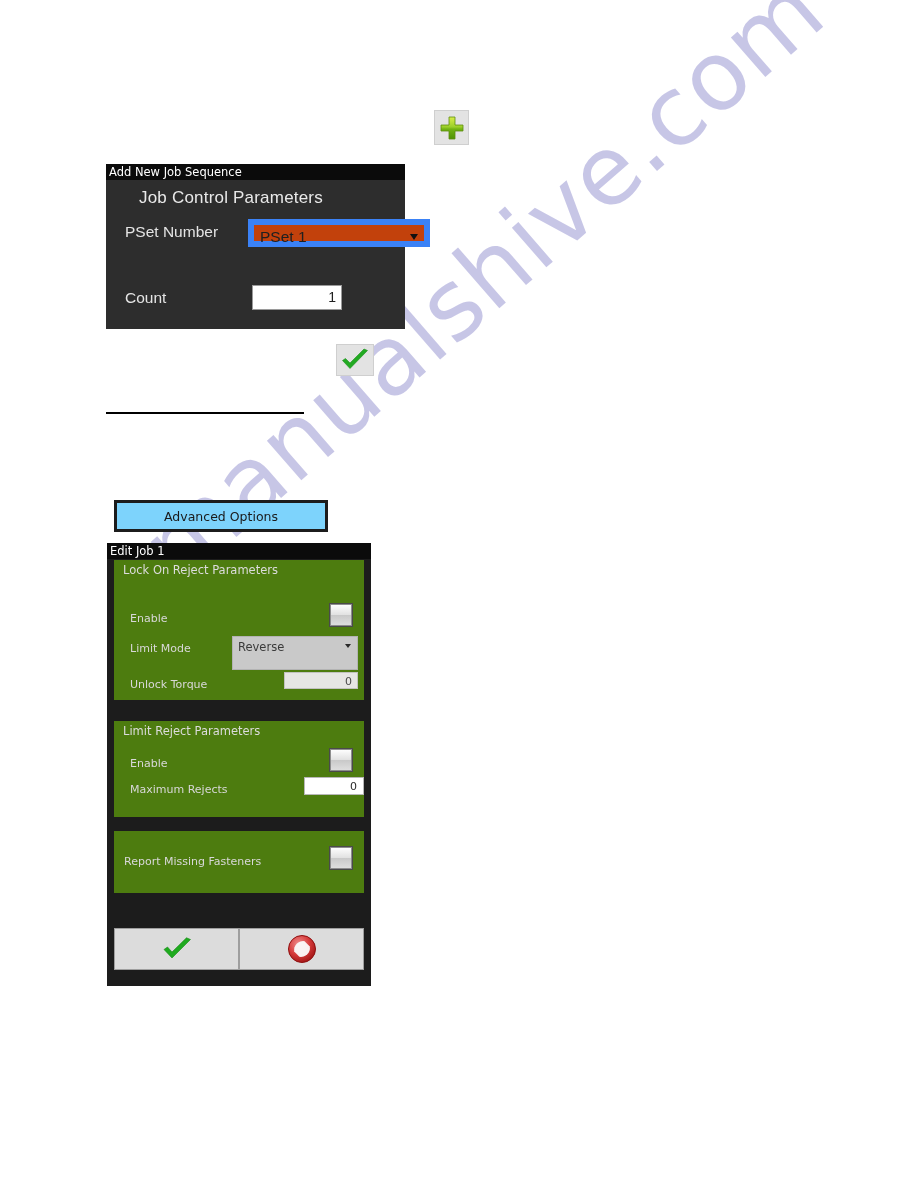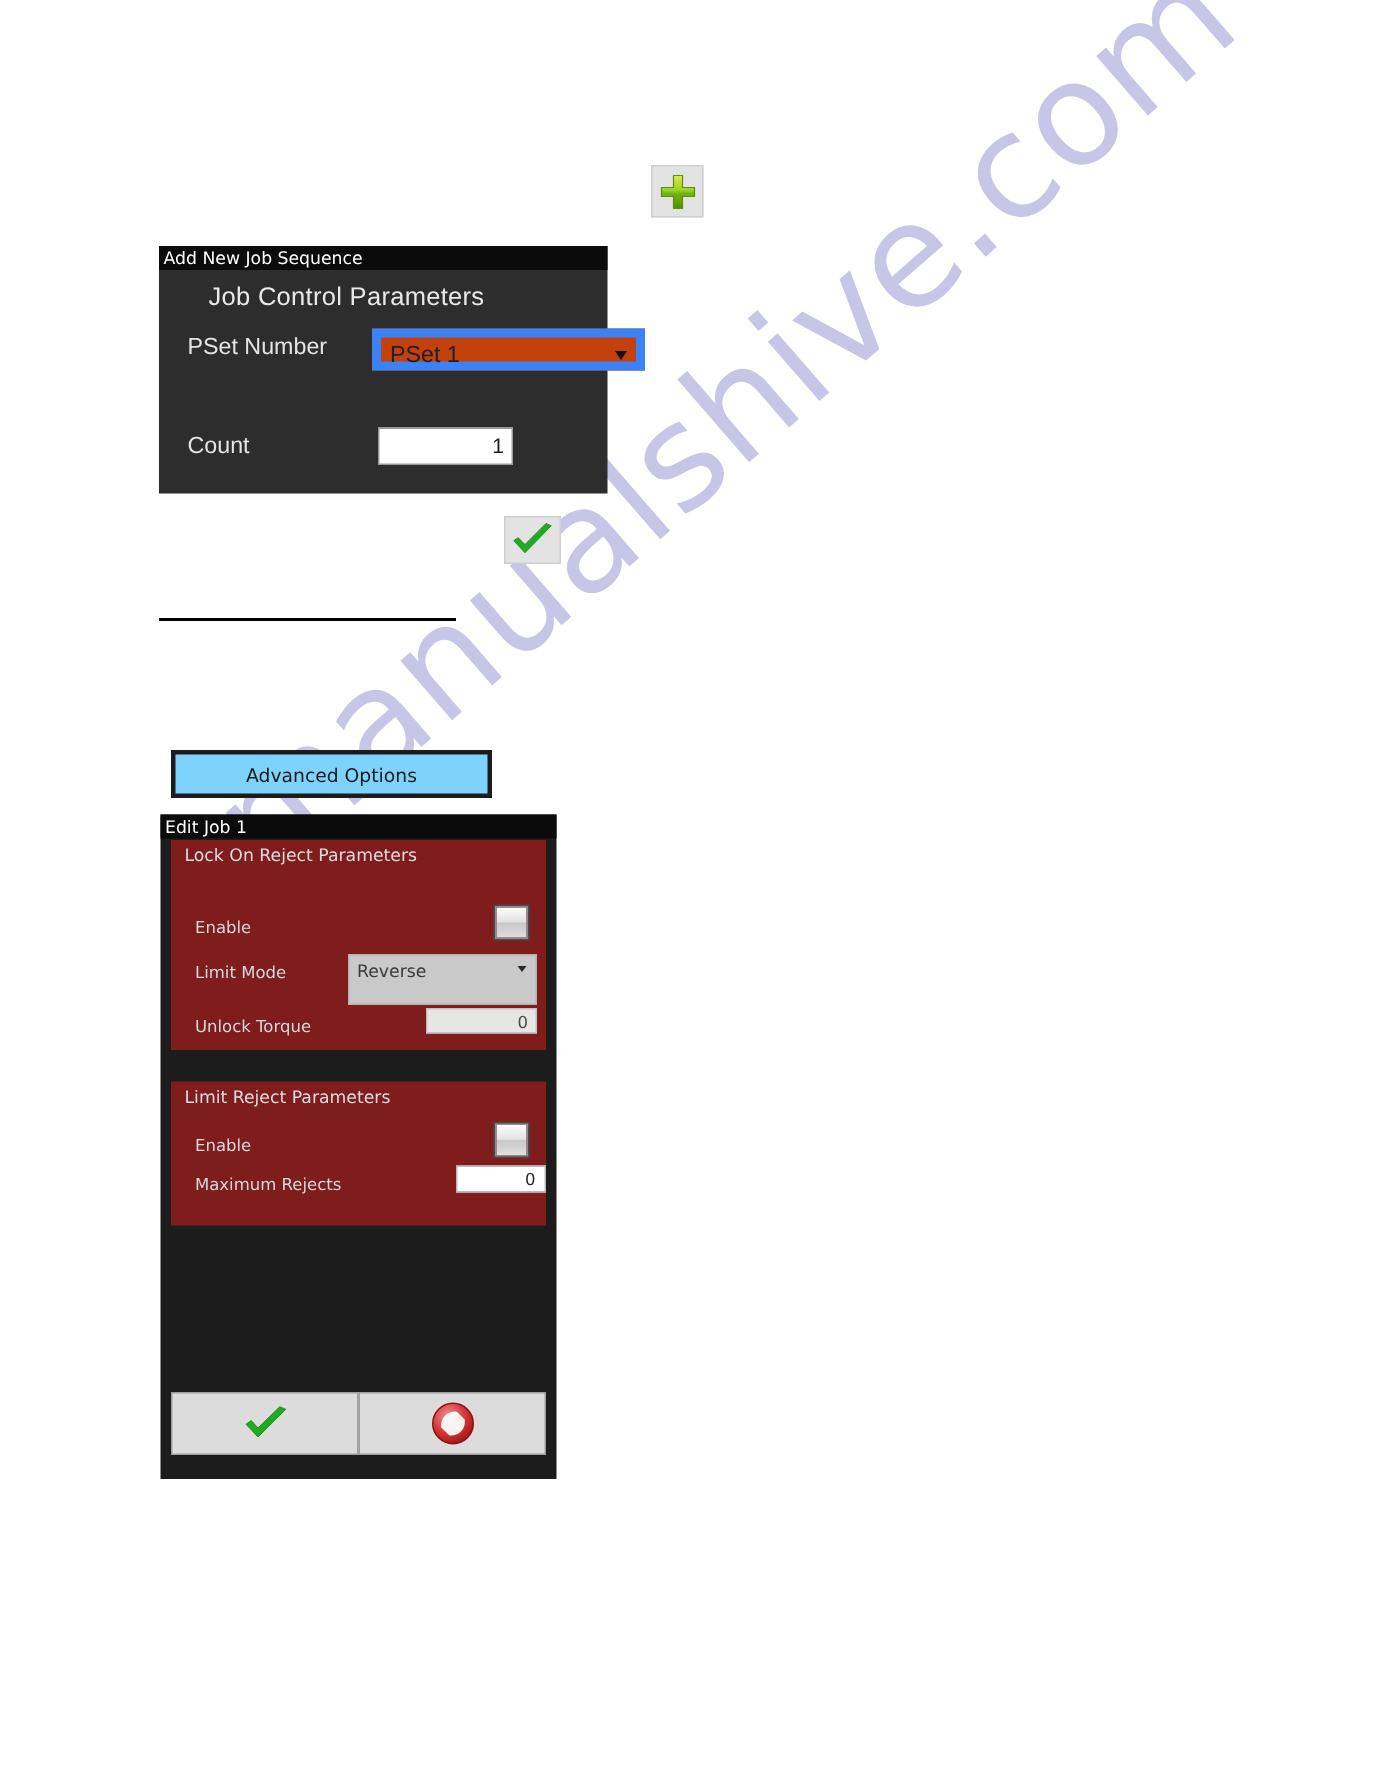--- a/index.html
+++ b/index.html
@@ -183,21 +183,21 @@
     left: 107px;
     top: 543px;
     width: 264px;
     height: 443px;
     background: #1c1c1c;
   }
   .card {
     position: absolute;
     left: 7px;
     width: 250px;
-    background: #7f1d1d;
+    background: #4d7c0f;
     box-sizing: border-box;
   }
   #card-lock   { top: 17px;  height: 140px; }
   #card-limit  { top: 178px; height: 96px; }
   #card-report { top: 288px; height: 62px; }
 
   .card-heading {
     position: absolute;
     left: 9px;
     top: 3px;
@@ -381,20 +381,24 @@
 
     <span class="fld-label" style="left:16px; top:36px;">Enable</span>
     <span class="chk" style="right:12px; top:28px;"></span>
 
     <span class="fld-label" style="left:16px; top:62px;">Maximum Rejects</span>
     <div class="num-white" style="left:190px; top:56px; width:60px; height:18px;">
       <span class="val">0</span>
     </div>
   </div>
 
+  <div class="card" id="card-report">
+    <span class="fld-label" style="left:10px; top:24px;">Report Missing Fasteners</span>
+    <span class="chk" style="right:12px; top:16px;"></span>
+  </div>
 
   <div id="edit-footer">
     <div class="foot-btn">
       <span>
         <svg class="ico-check-sm" viewBox="0 0 32 24" xmlns="http://www.w3.org/2000/svg">
           <path d="M3 12.5 L11 21 L29.5 2.5 L25.5 0.8 L11 15 L6.5 10 Z" fill="#1faa1f" stroke="#178c17" stroke-width="0.6" stroke-linejoin="round"></path>
         </svg>
       </span>
     </div>
     <div class="foot-btn">

